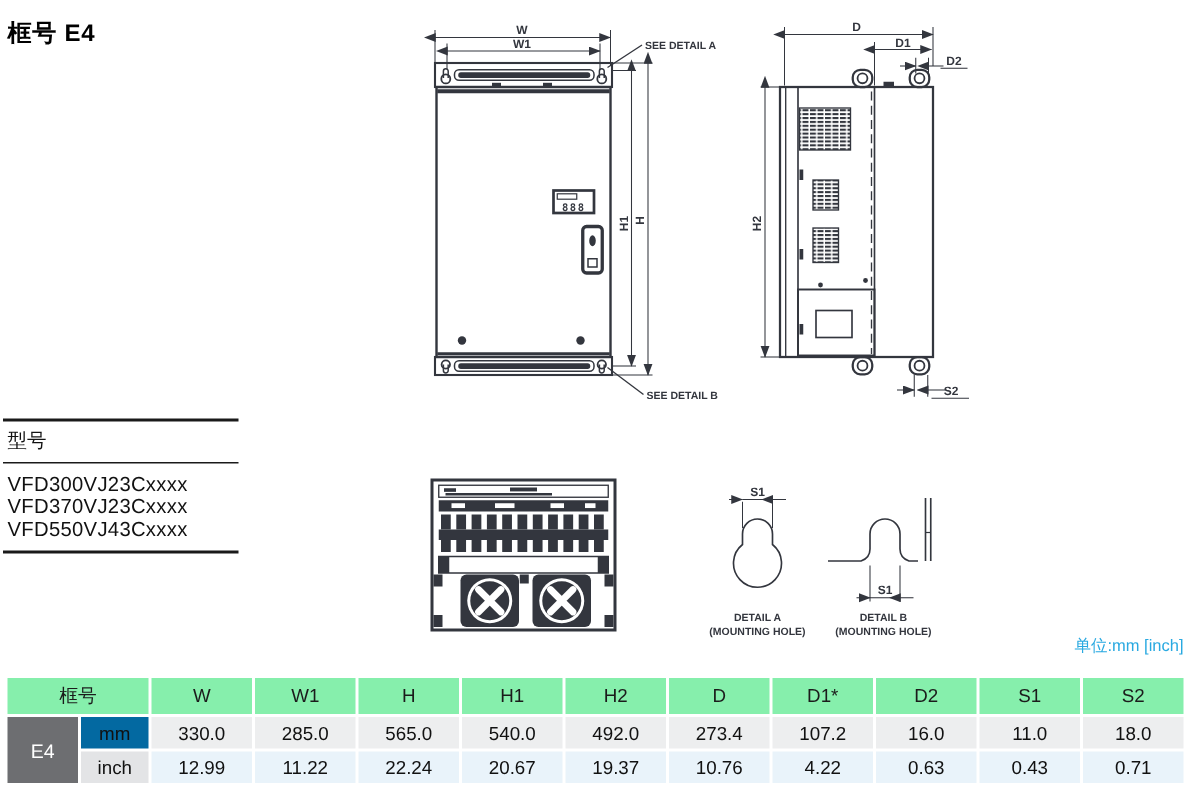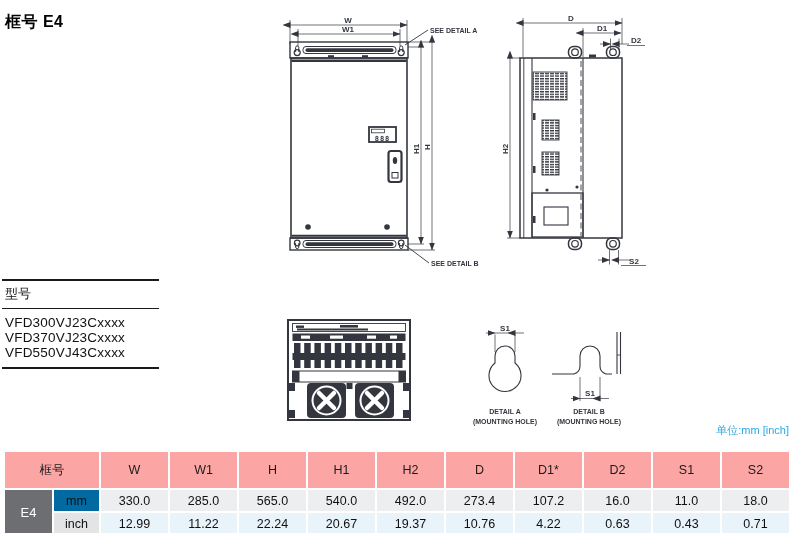--- a/index.html
+++ b/index.html
@@ -12,21 +12,21 @@
   .models .rule-thick { border-top:2px solid #1a1a1a; }
   .models .rule-thin  { border-top:1.4px solid #1a1a1a; }
   .models-header { font-size:13px; color:#111; padding:4px 3px 5px 3px; }
   .model-item { font-size:13.5px; color:#111; line-height:15px; padding:0 3px; letter-spacing:0.2px; }
   .models-body { padding:6px 0 7px 0; }
   
   .unit-note { position:absolute; right:4px; top:423px; font-size:11px; color:#29A9E1; }
   
   .dim-table { position:absolute; left:3px; top:450px; border-collapse:separate; border-spacing:2.5px; table-layout:fixed; width:788px; }
   .dim-table th, .dim-table td { text-align:center; vertical-align:middle; font-weight:normal; padding:0; }
-  .dim-table .hdr th { background:#fca5a5; color:#1b1b1b; font-size:12.5px; height:36px; }
+  .dim-table .hdr th { background:#86efac; color:#1b1b1b; font-size:12.5px; height:24px; }
   .frame-cell { background:#6D6E71; color:#ffffff; font-size:13px; }
   .unit-mm   { background:#0369a1; color:#111; font-size:12.5px; height:21px; }
   .unit-inch { background:#E3E4E6; color:#111; font-size:12.5px; height:21px; }
   .val-mm    { background:#EDEEEF; color:#111; font-size:12.5px; height:21px; }
   .val-inch  { background:#E9F3FA; color:#111; font-size:12.5px; height:21px;margin-top:44px; }
   
   .dimlbl { font-family:"Liberation Sans",sans-serif; font-size:8px; font-weight:bold; fill:#33363E; }
   .detlbl { font-family:"Liberation Sans",sans-serif; font-size:7px; font-weight:bold; fill:#33363E; }
   .seglbl { font-family:"DejaVu Sans Mono",monospace; font-size:7px; font-weight:bold; fill:#33363E; letter-spacing:1px; }
 </style>

